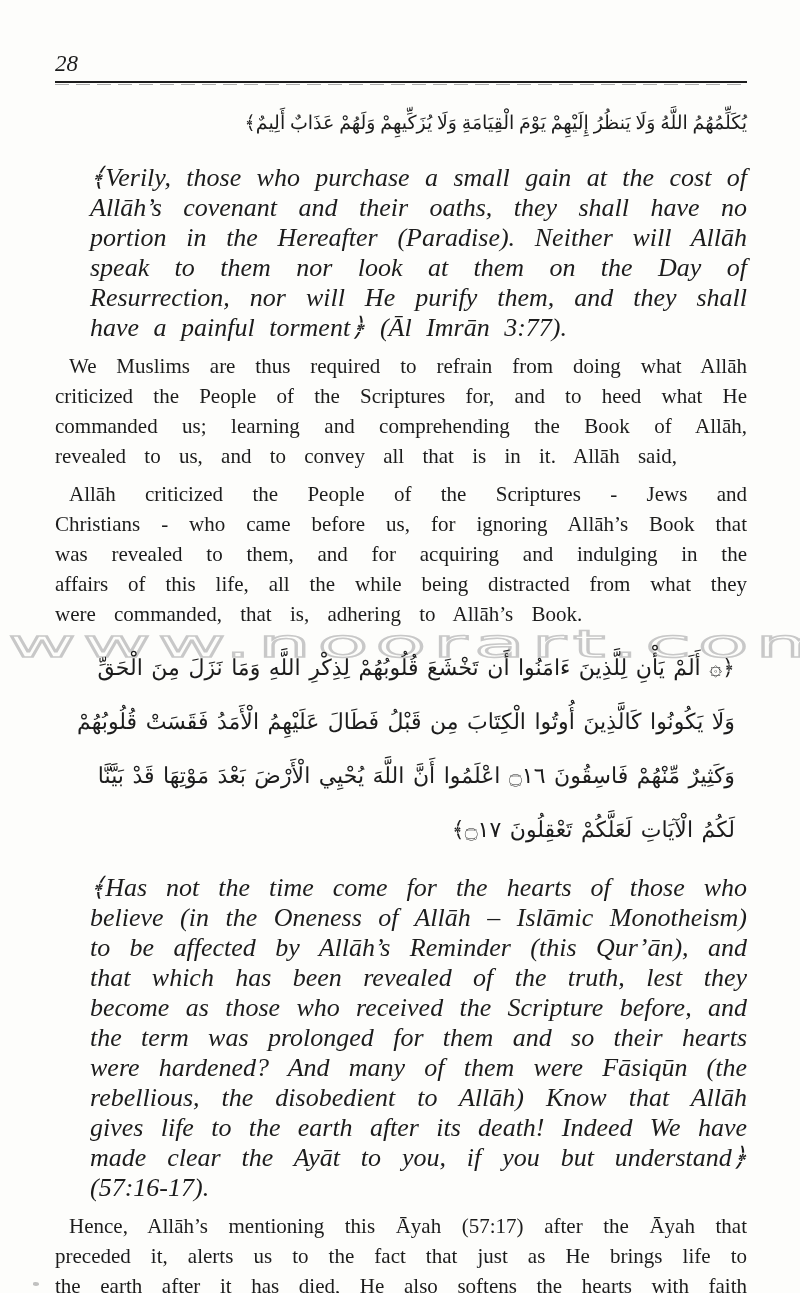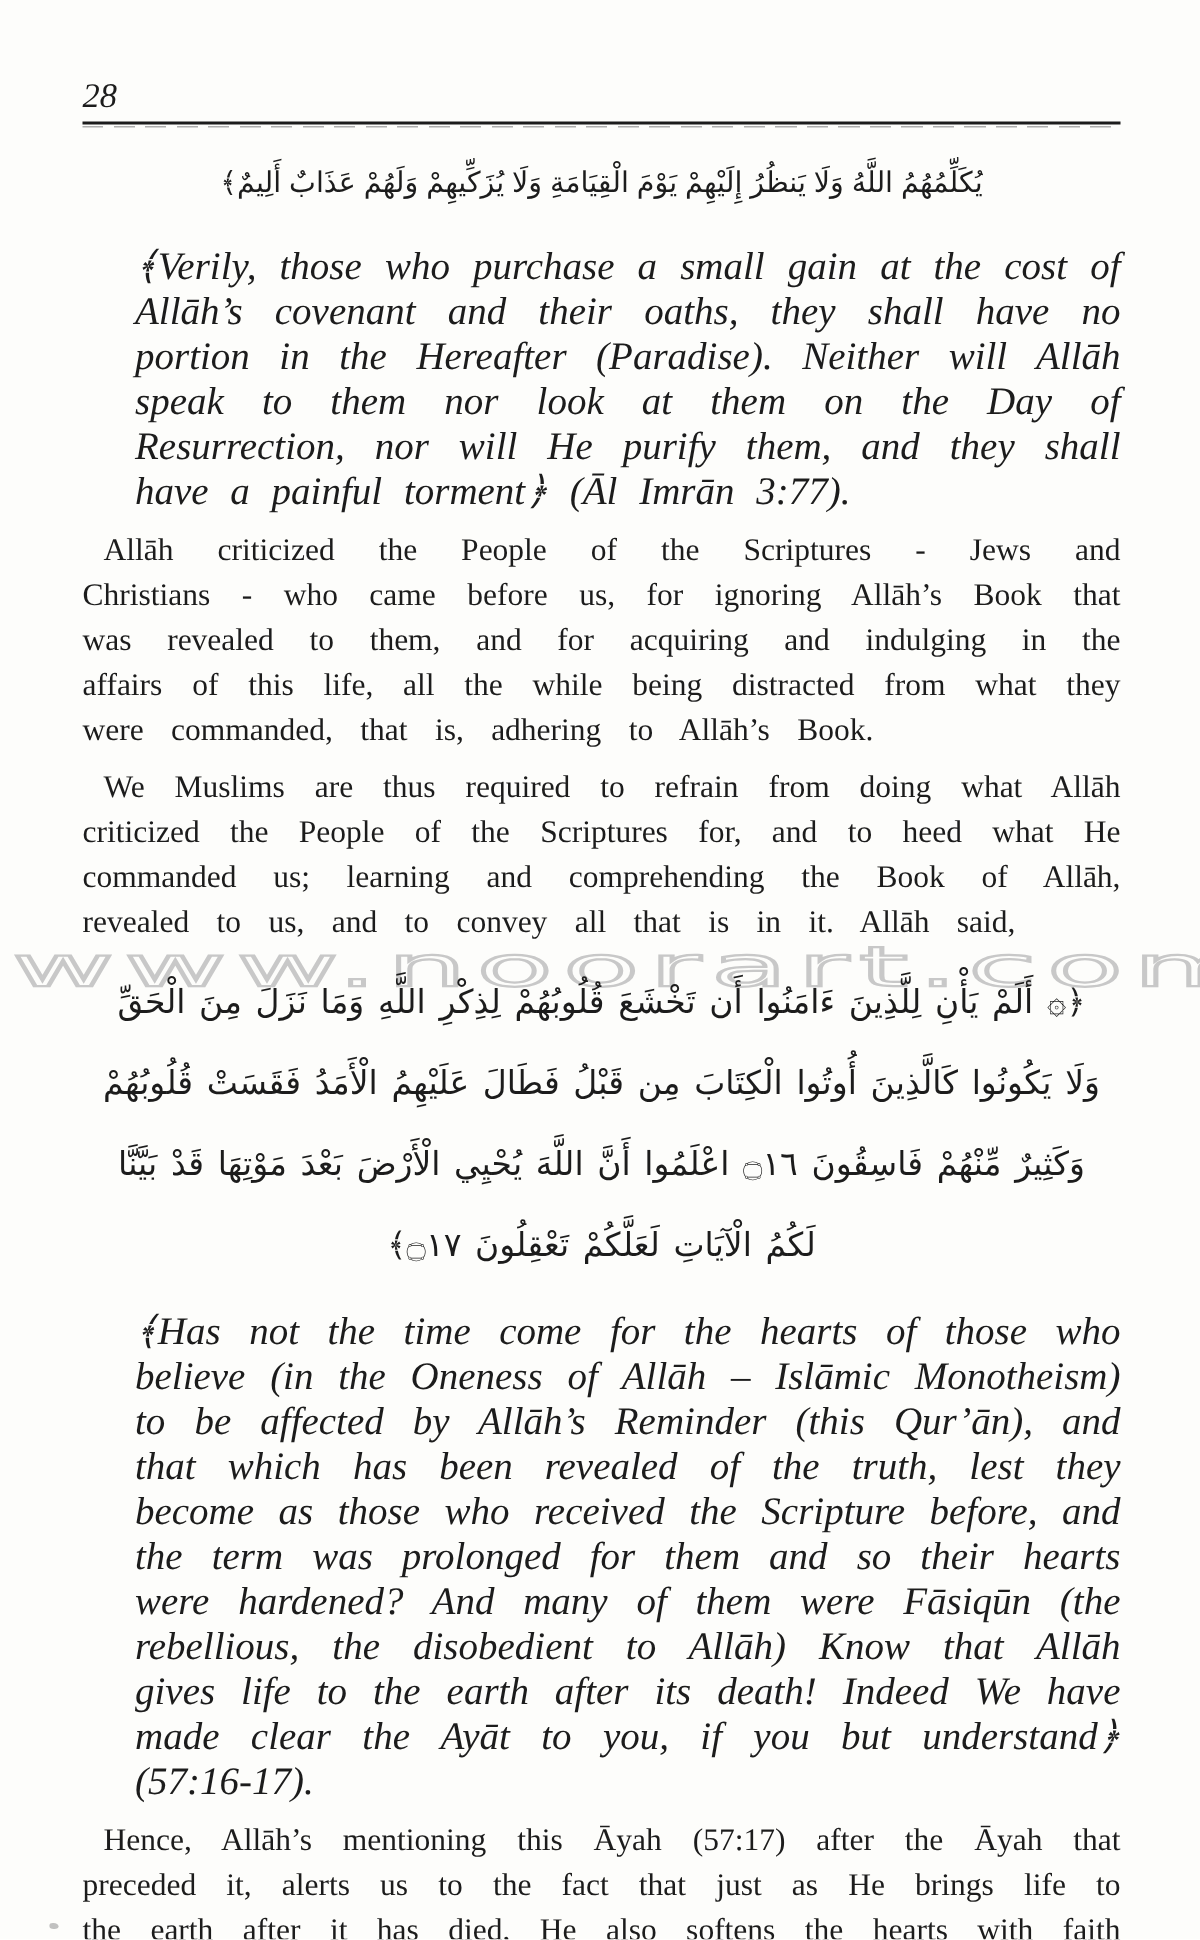--- a/index.html
+++ b/index.html
@@ -41,24 +41,23 @@
   .rule-wrap { margin-top: 3px; }
   .rule-main { height: 2px; background: var(--color-ink, #1c1c1c); }
   .rule-shadow {
     height: 1px;
     margin-top: 1px;
     background: repeating-linear-gradient(90deg, #9a9a9a 0 14px, transparent 14px 21px);
     opacity: 0.8;
   }
   
   .arabic {
-    font-family: Liberation Sans, sans-serif;
+    font-family: Liberation Serif, serif;
     direction: rtl;
     unicode-bidi: embed;
-    text-align: center;
     color: var(--color-ink, #1c1c1c);
   }
   .arabic-line {
     margin-top: 18px;
     font-size: 19px;
     line-height: 40px;
   }
   .arabic-block {
     margin-top: 12px;
     padding: 0 12px;
@@ -127,23 +126,23 @@
     </div>
     <div class="rule-wrap">
       <div class="rule-main"></div>
       <div class="rule-shadow"></div>
     </div>
 
     <div class="arabic arabic-line">يُكَلِّمُهُمُ اللَّهُ وَلَا يَنظُرُ إِلَيْهِمْ يَوْمَ الْقِيَامَةِ وَلَا يُزَكِّيهِمْ وَلَهُمْ عَذَابٌ أَلِيمٌ﴾</div>
 
     <p class="quote"><span>﴾Verily, those who purchase a small gain at the cost of Allāh’s covenant and their oaths, they shall have no portion in the Hereafter (Paradise). Neither will Allāh speak to them nor look at them on the Day of Resurrection, nor will He purify them, and they shall have a painful torment﴿</span><span class="ref"> (Āl Imrān 3:77).</span></p>
 
+    <p class="para">We Muslims are thus required to refrain from doing what Allāh criticized the People of the Scriptures for, and to heed what He commanded us; learning and comprehending the Book of Allāh, revealed to us, and to convey all that is in it. Allāh said,</p>
+
     <p class="para">Allāh criticized the People of the Scriptures - Jews and Christians - who came before us, for ignoring Allāh’s Book that was revealed to them, and for acquiring and indulging in the affairs of this life, all the while being distracted from what they were commanded, that is, adhering to Allāh’s Book.</p>
-
-    <p class="para">We Muslims are thus required to refrain from doing what Allāh criticized the People of the Scriptures for, and to heed what He commanded us; learning and comprehending the Book of Allāh, revealed to us, and to convey all that is in it. Allāh said,</p>
 
     <div class="arabic arabic-block">﴿۞ أَلَمْ يَأْنِ لِلَّذِينَ ءَامَنُوا أَن تَخْشَعَ قُلُوبُهُمْ لِذِكْرِ اللَّهِ وَمَا نَزَلَ مِنَ الْحَقِّ وَلَا يَكُونُوا كَالَّذِينَ أُوتُوا الْكِتَابَ مِن قَبْلُ فَطَالَ عَلَيْهِمُ الْأَمَدُ فَقَسَتْ قُلُوبُهُمْ وَكَثِيرٌ مِّنْهُمْ فَاسِقُونَ ۝١٦ اعْلَمُوا أَنَّ اللَّهَ يُحْيِي الْأَرْضَ بَعْدَ مَوْتِهَا قَدْ بَيَّنَّا لَكُمُ الْآيَاتِ لَعَلَّكُمْ تَعْقِلُونَ ۝١٧﴾</div>
 
     <p class="quote quote2"><span>﴾Has not the time come for the hearts of those who believe (in the Oneness of Allāh – Islāmic Monotheism) to be affected by Allāh’s Reminder (this Qur’ān), and that which has been revealed of the truth, lest they become as those who received the Scripture before, and the term was prolonged for them and so their hearts were hardened? And many of them were Fāsiqūn (the rebellious, the disobedient to Allāh) Know that Allāh gives life to the earth after its death! Indeed We have made clear the Ayāt to you, if you but understand﴿</span><span class="ref"> (57:16-17).</span></p>
 
     <p class="para">Hence, Allāh’s mentioning this Āyah (57:17) after the Āyah that preceded it, alerts us to the fact that just as He brings life to the earth after it has died, He also softens the hearts with faith and guidance after they become hard because of committing sins and errors. We ask Allāh to grant us this good end, He is Most Kind, Most Generous.</p>
 
   </div>
 
   <div class="speck"></div>

